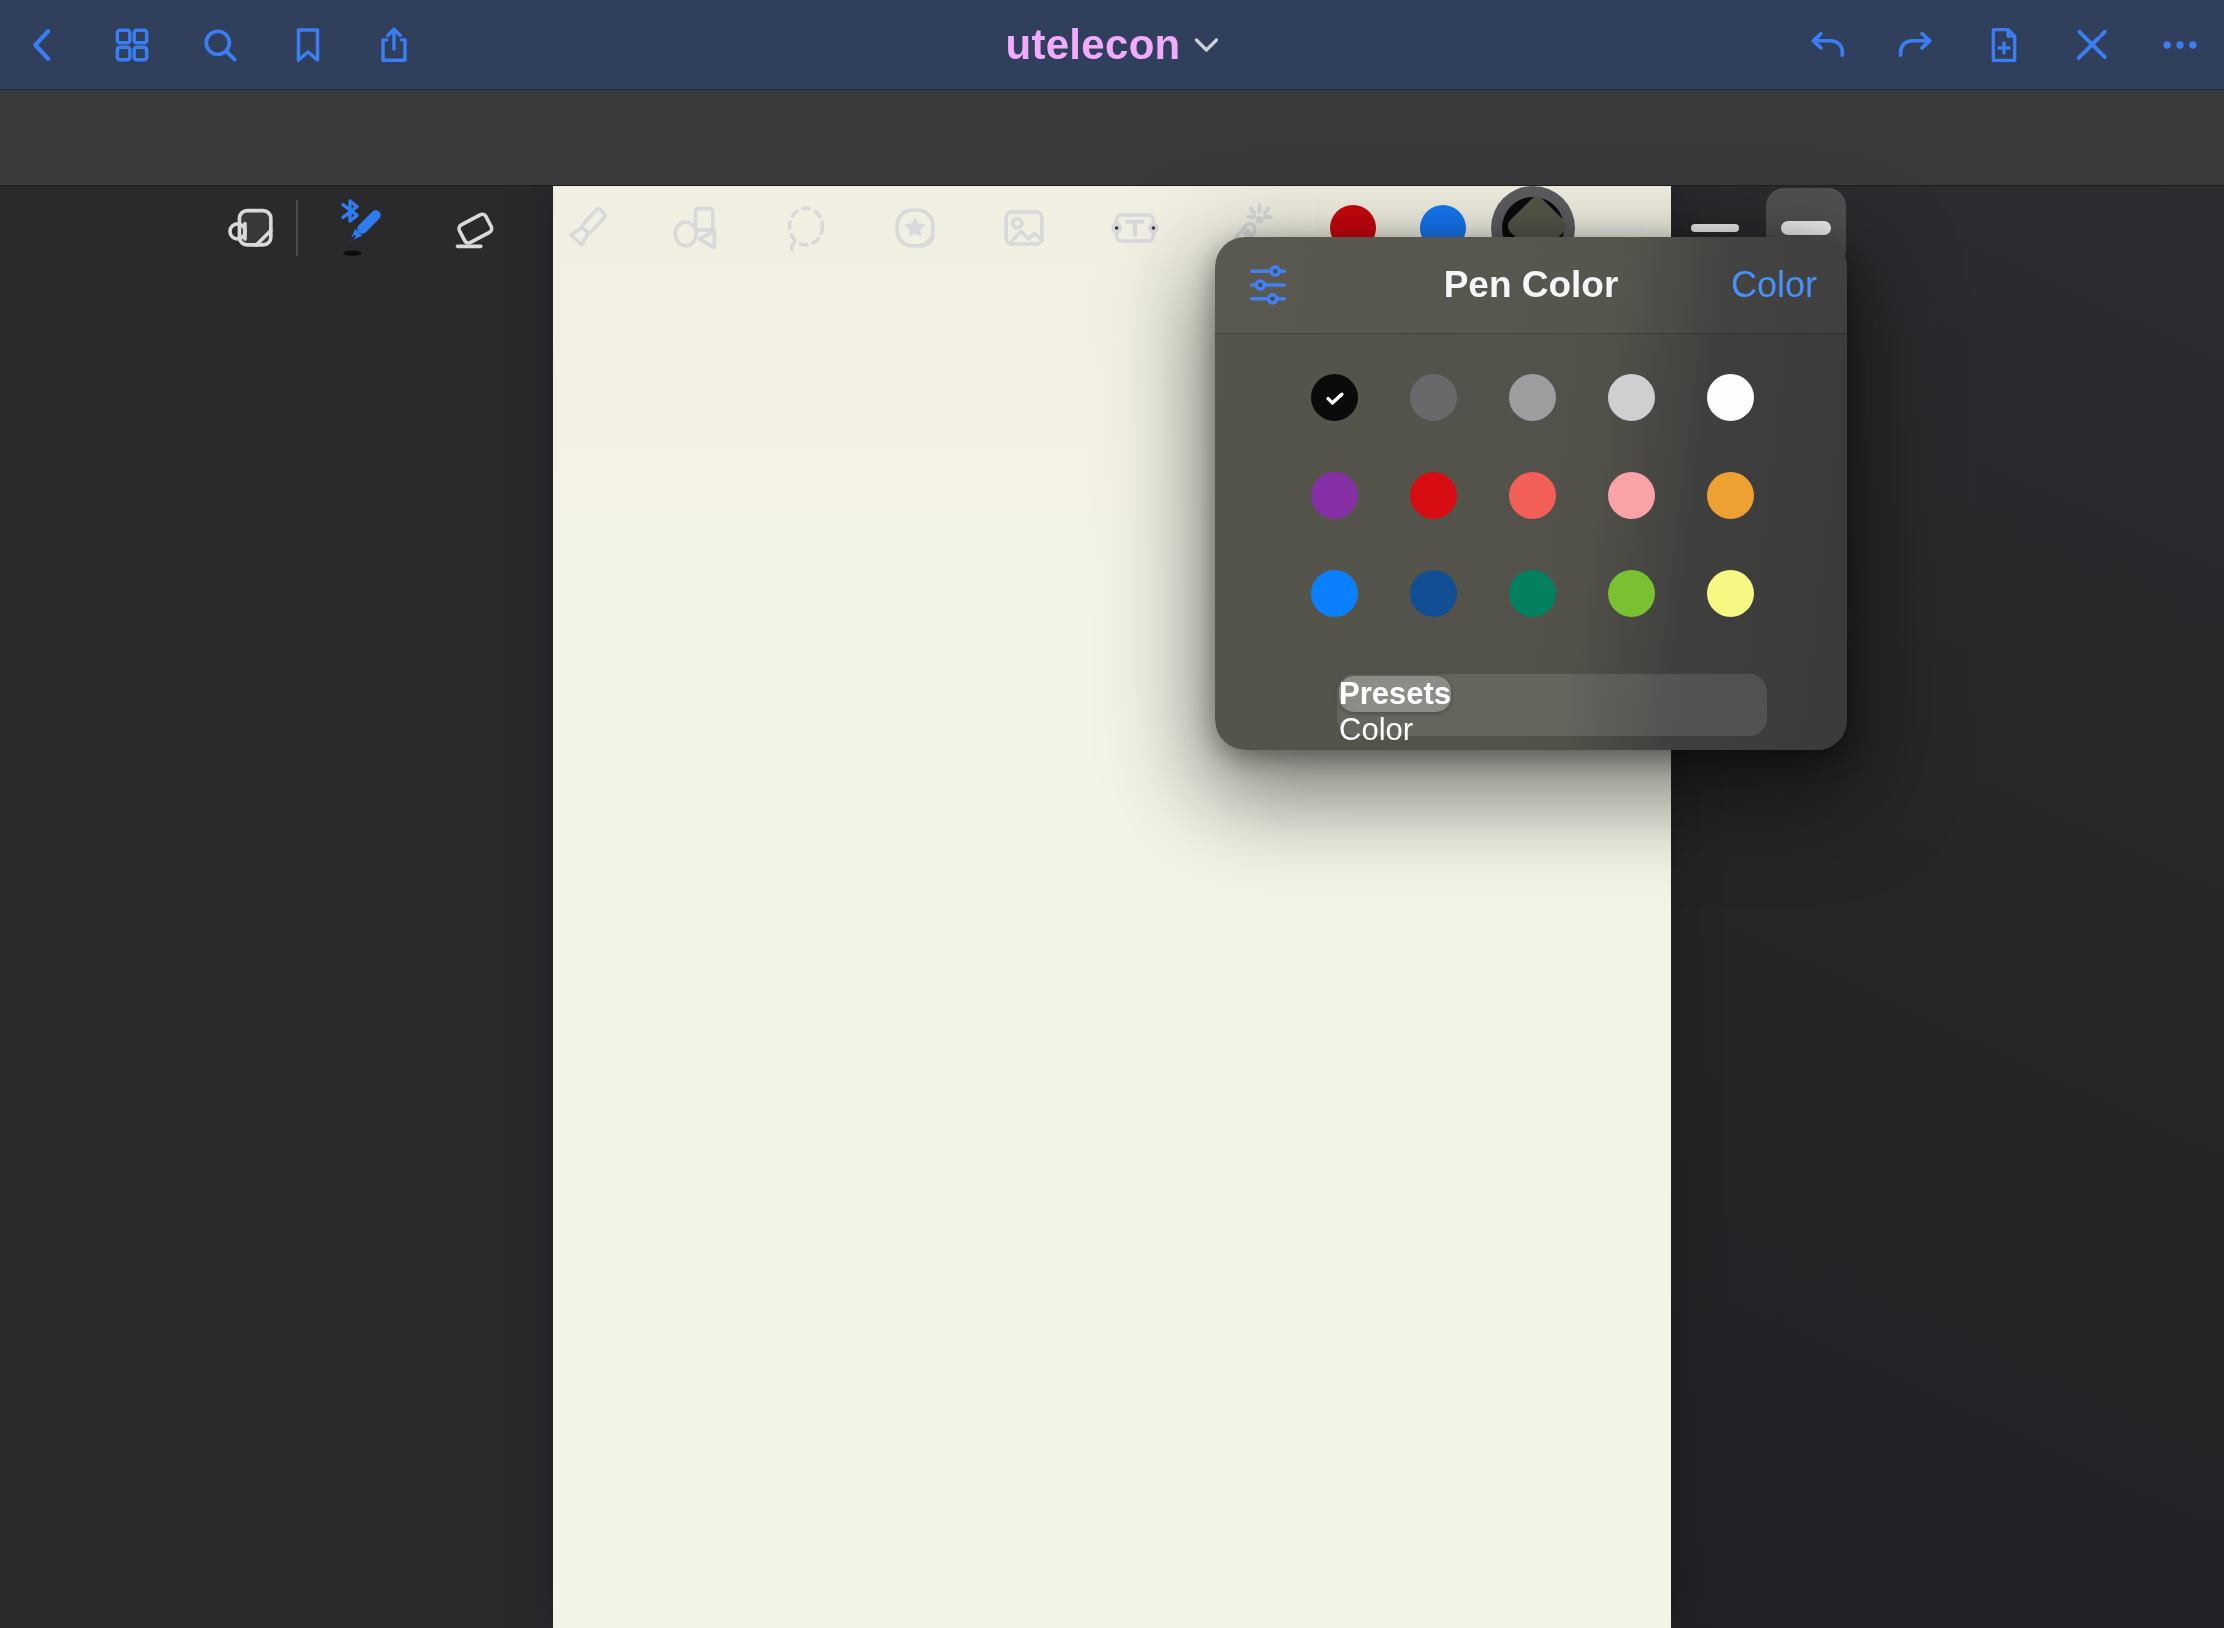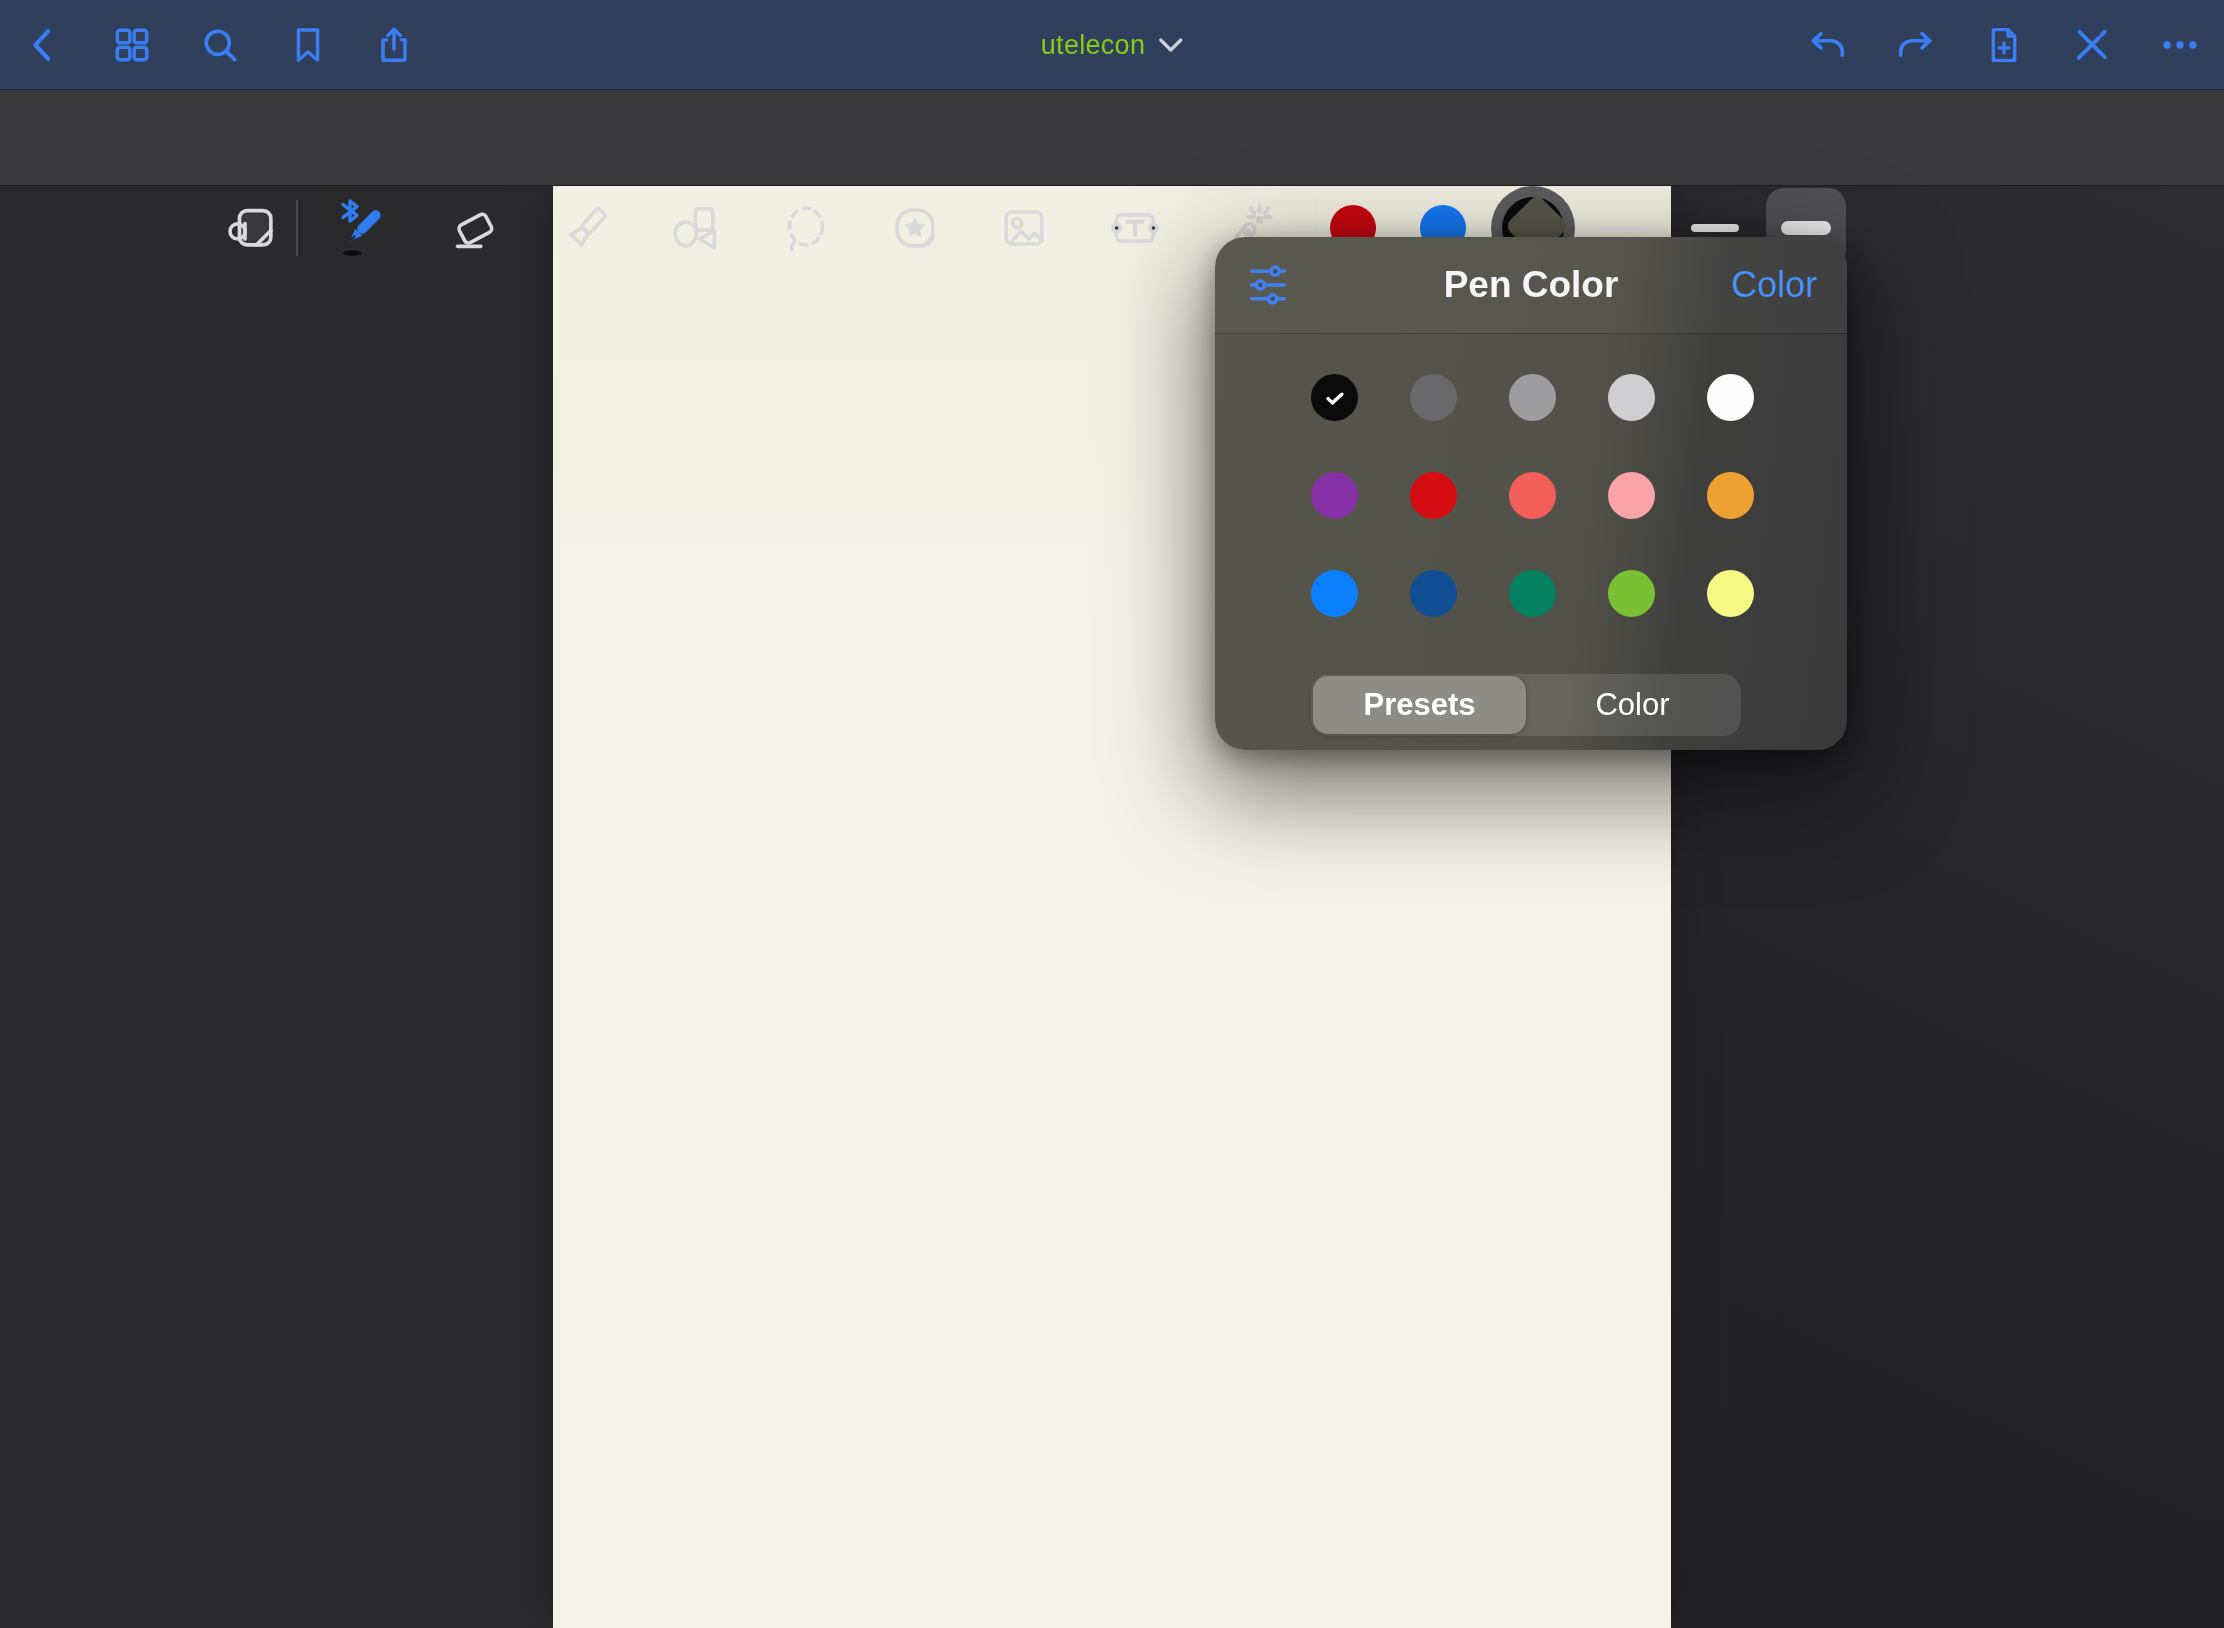--- a/index.html
+++ b/index.html
@@ -6,21 +6,21 @@
   *{box-sizing:border-box;font-family:"Liberation Sans","DejaVu Sans",sans-serif;}
   .screen{position:relative;width:2224px;height:1628px;overflow:hidden;background:#242428;}
 
   
   .topbar{position:absolute;left:0;top:0;width:2224px;height:90px;background:#30405c;
           border-bottom:1px solid rgba(0,0,0,.38);display:flex;align-items:center;z-index:20;}
   .tb-icon{position:absolute;top:0;width:64px;height:90px;display:flex;align-items:center;justify-content:center;}
   .tb-icon svg{width:44px;height:44px;}
   .title-wrap{position:absolute;left:50%;top:0;height:90px;transform:translateX(-50%);
               display:flex;align-items:center;gap:14px;}
-  .doc-title{color:#84cc16;font-size:27px;font-weight:400;letter-spacing:.3px;}
+  .doc-title{color:#f0abfc;font-size:42px;font-weight:700;letter-spacing:.3px;}
 
   
   .toolbar{position:absolute;left:0;top:90px;width:2224px;height:96px;background:#3a3a3d;
            border-bottom:1px solid rgba(0,0,0,.5);z-index:19;}
   .tool{position:absolute;top:103px;width:70px;height:70px;margin-left:-35px;
         display:flex;align-items:center;justify-content:center;}
   .tool svg{width:58px;height:58px;}
   .vsep{position:absolute;top:110px;width:2px;height:56px;background:rgba(255,255,255,.16);}
 
   .swatch-strip{position:absolute;left:1311px;top:96px;height:84px;display:flex;gap:6px;align-items:center;}
@@ -53,22 +53,22 @@
   .pop-title{position:absolute;left:50%;transform:translateX(-50%);color:#f6f6f6;font-size:37px;font-weight:700;}
   .edit-link{margin-left:auto;color:#4791fb;font-size:36px;}
   .pop-header svg{width:46px;height:46px;}
 
   .pgrid{position:absolute;left:96px;top:137px;display:grid;grid-template-columns:repeat(5,47px);
          grid-auto-rows:47px;column-gap:52px;row-gap:51px;}
   .pswatch{width:47px;height:47px;border-radius:50%;border:none;padding:0;display:flex;
            align-items:center;justify-content:center;}
   .pswatch .check{width:30px;height:30px;}
 
-  .segbar{position:absolute;left:96px;top:437px;width:430px;height:62px;border-radius:18px;
-          background:rgba(255,255,255,.11);display:flex;align-items:flex-start;padding:2px;}
+  .segbar{position:absolute;left:122px;top:437px;width:430px;height:62px;border-radius:18px;
+          background:rgba(255,255,255,.11);display:flex;align-items:flex-start;padding:2px;flex-direction:column;}
   .seg{flex:1;height:58px;border-radius:15px;display:flex;align-items:center;justify-content:center;
        color:#fff;font-size:31px;font-weight:500;}
   .seg.segsel{background:#8d8c86;box-shadow:0 1px 5px rgba(0,0,0,.3);font-weight:600;}
 </style>
 </head>
 <body>
 
 <div class="screen">
 
   <div class="topbar">

